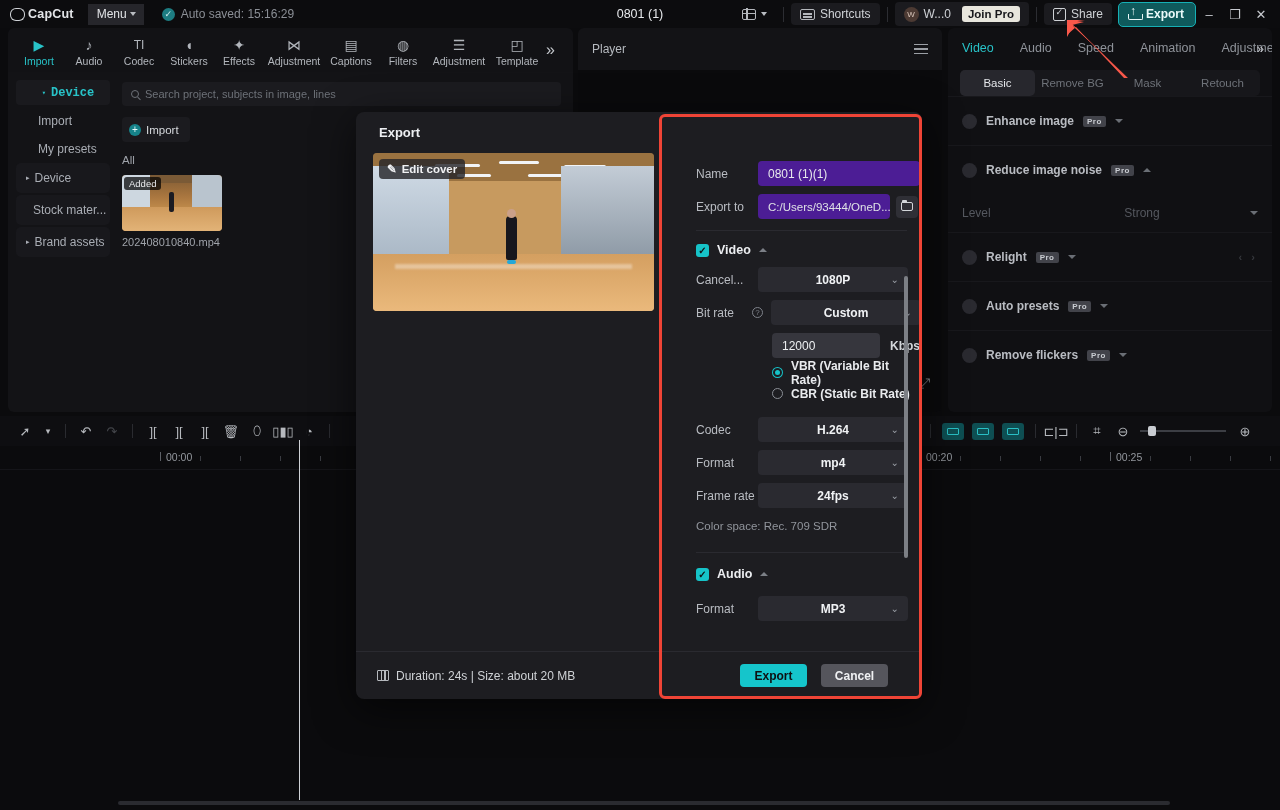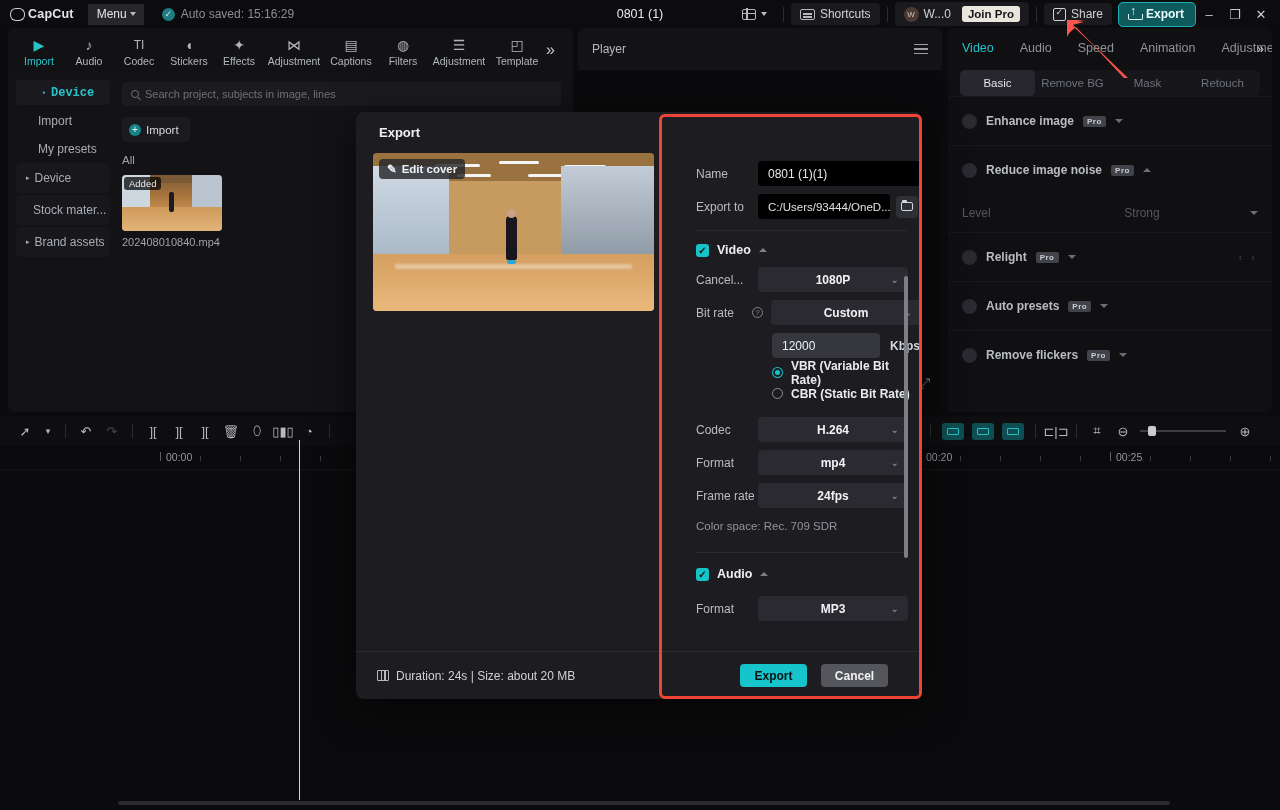--- a/index.html
+++ b/index.html
@@ -233,21 +233,21 @@
   .pv-person:after { content:""; position:absolute; left:1px; bottom:-4px; width:9px; height:4px;
      background:#24a8d8; border-radius:2px; }
   .editcover {
     position: absolute; left: 6px; top: 6px; background: rgba(38,38,42,.82); border-radius: 4px;
     padding: 3px 8px; font-size: 11.5px; color: #f0f1f3; font-weight: 600; display:flex; gap:5px; align-items:center;
   }
   .dlg-right { position: relative; flex: 1; padding: 0 1px 0 0; margin-left: 27px; }
   .rowline { display: flex; align-items: center; height: 33px; padding-left: 14px; }
   .rlabel { width: 62px; font-size: 12px; color: #b9bcc2; }
   .inp {
-    height: 25px; background: #000000; border-radius: 4px; display: flex; align-items: center;
+    height: 25px; background: #4c1d95; border-radius: 4px; display: flex; align-items: center;
     padding: 0 10px; font-size: 12px; color: #e7e9ec;
   }
   .inp.name { width: 162px; }
   .inp.path { width: 132px; color: #dfe1e5; font-size: 11.5px; }
   .folder-btn { width: 22px; height: 22px; background: #2f2f36; border-radius: 4px; margin-left: 6px;
      display: flex; align-items: center; justify-content: center; }
   .folder-ico { width: 12px; height: 9px; border: 1.3px solid #d3d6da; border-radius: 1px 2px 2px 2px; position: relative; }
   .folder-ico:before { content:""; position:absolute; left:0; top:-3px; width:5px; height:2.5px;
      background:#d3d6da; border-radius:1px 1px 0 0; }
   .hr { height: 1px; background: #2a2a30; margin: 7px 14px 0 14px; }

